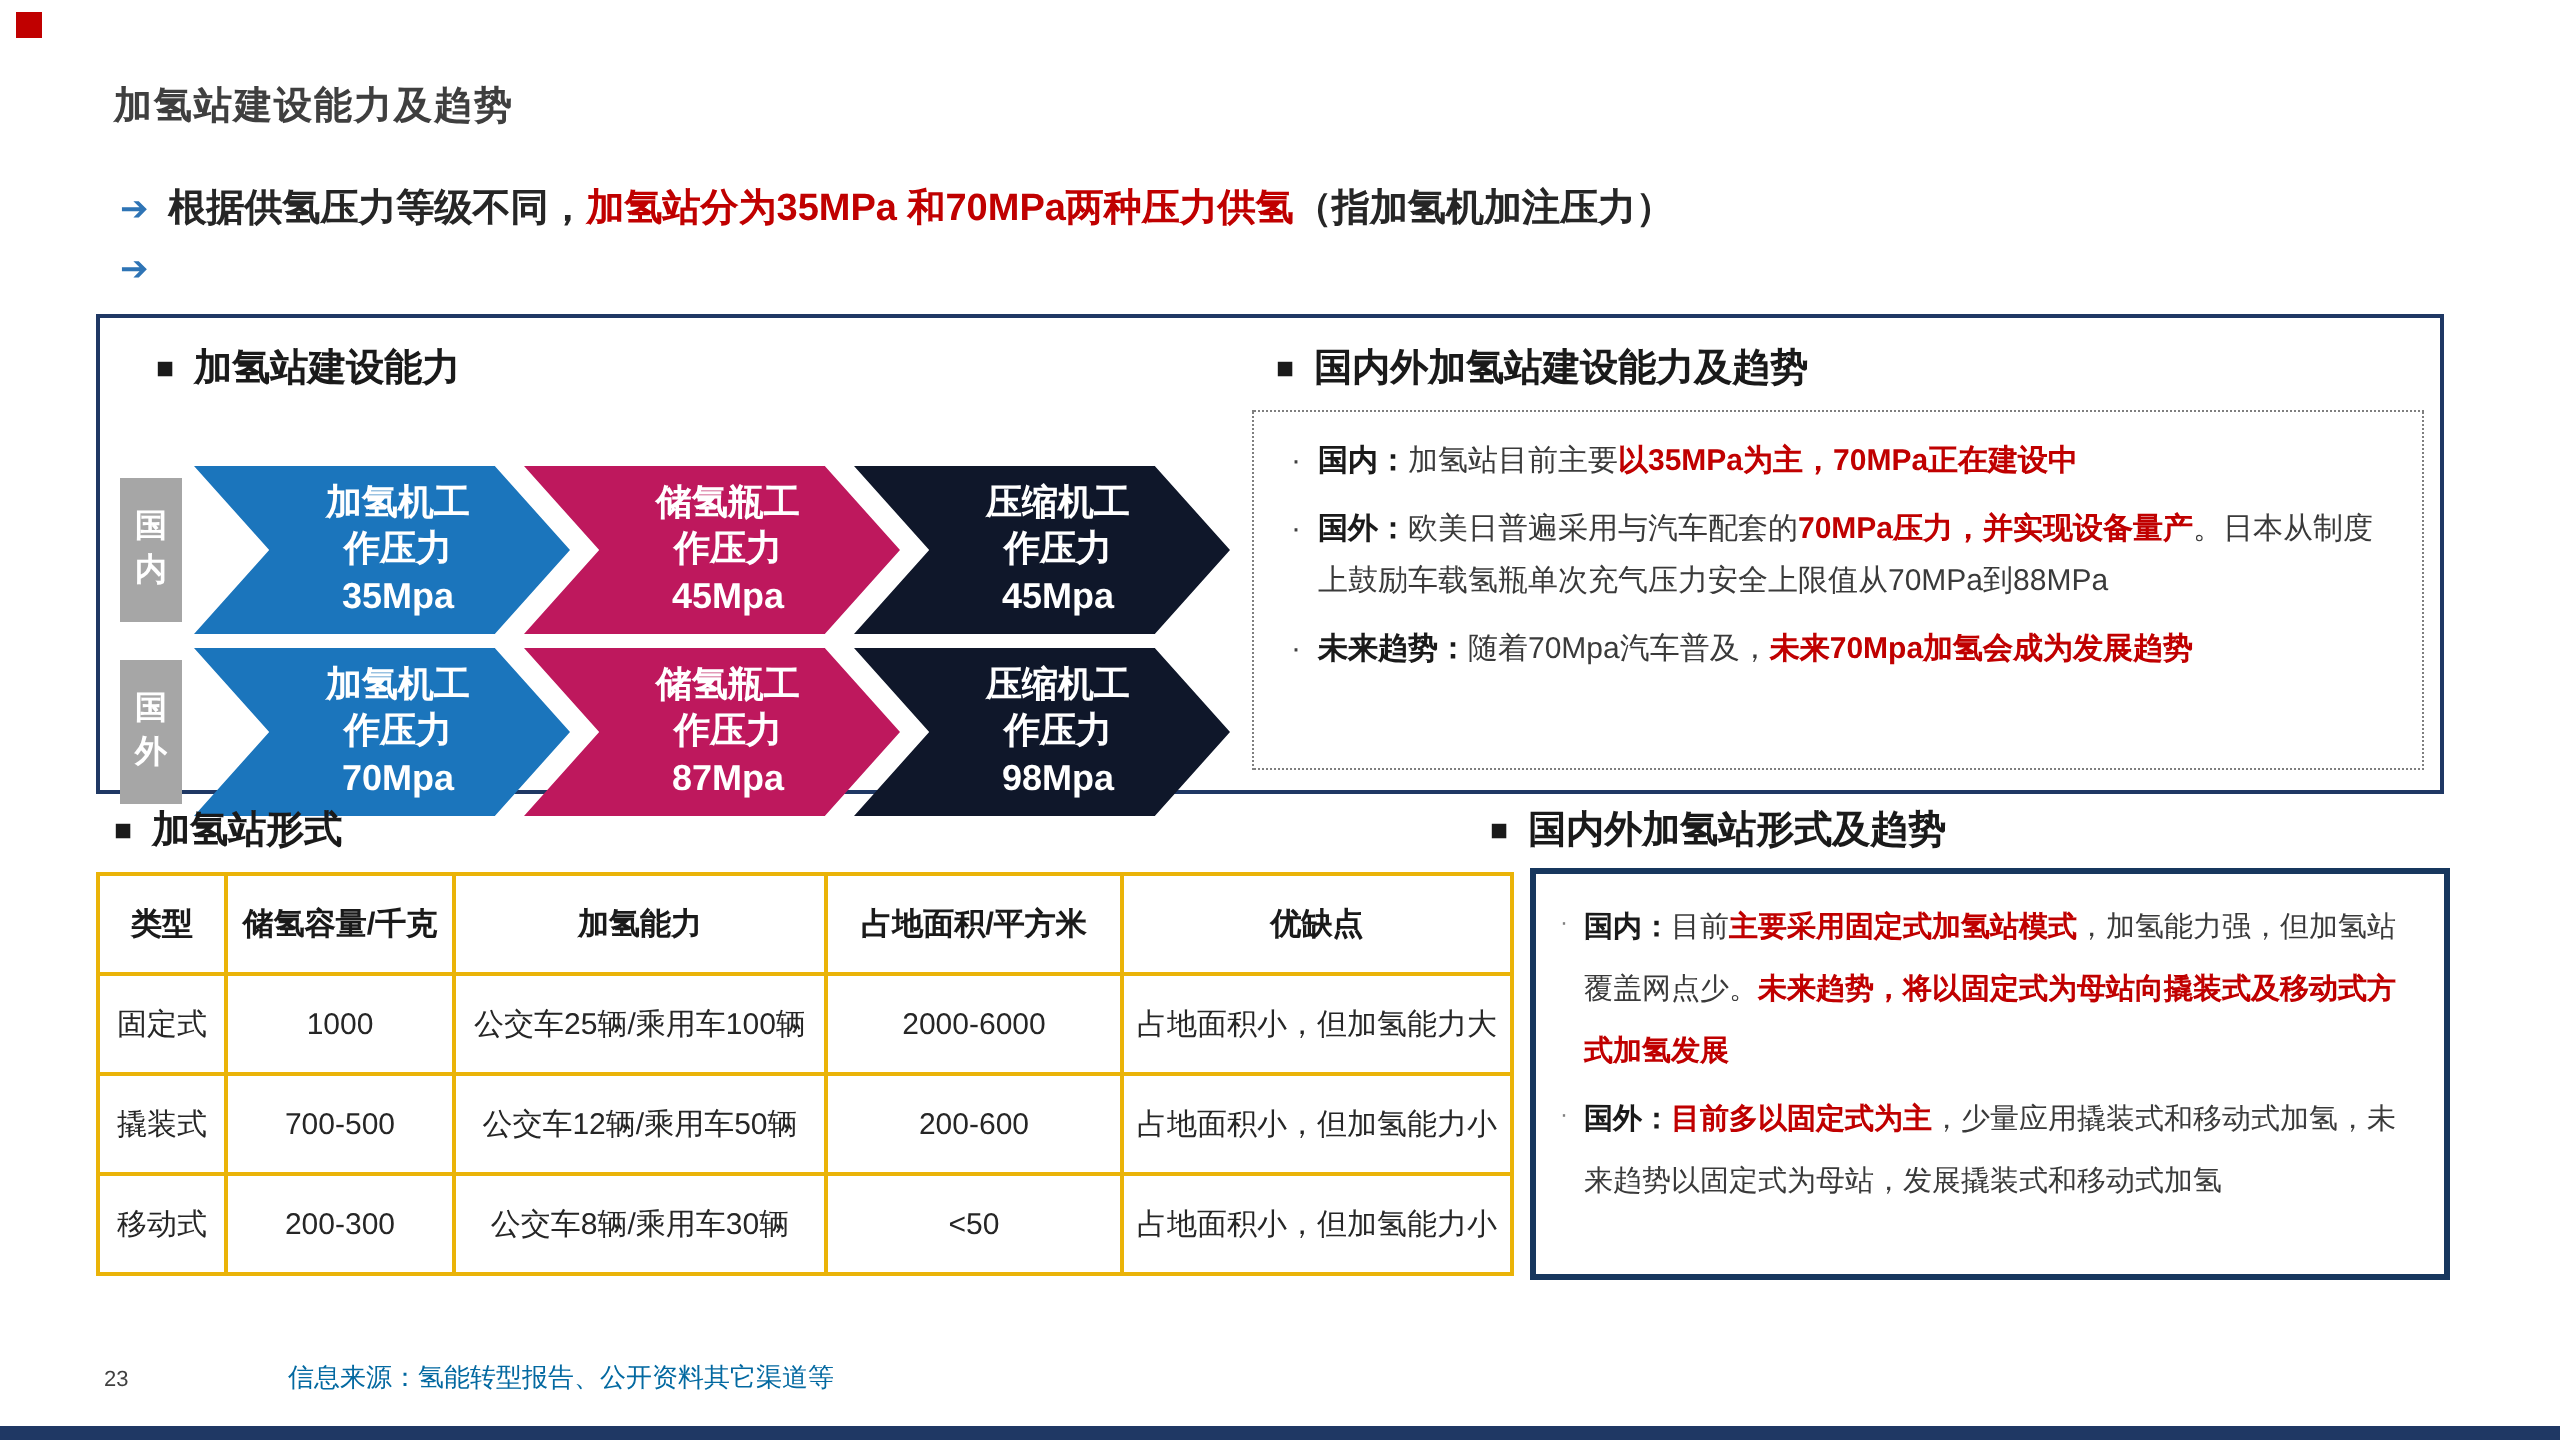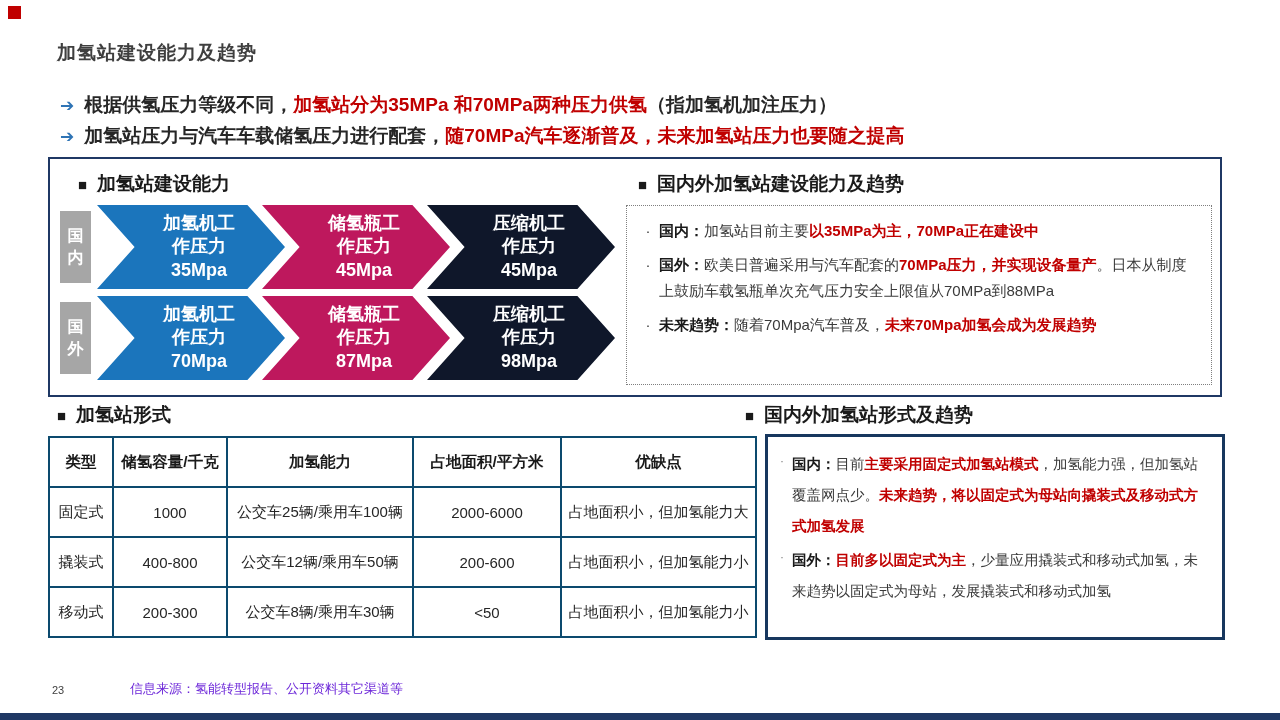--- a/index.html
+++ b/index.html
@@ -19,21 +19,21 @@
   .intro-arrow{color:#2E74B5;margin-right:10px;font-size:17px;}
   .red{color:#C00000;}
 
   
   .panel{position:absolute;border:2px solid #1F3864;background:#fff;}
   #capacity-panel{left:48px;top:157px;width:1170px;height:236px;}
   .section-header{position:absolute;font-size:19px;font-weight:bold;color:#1A1A1A;display:flex;align-items:center;gap:10px;}
   .section-marker{font-size:15px;color:#1A1A1A;}
 
   
-  .chev-row{position:absolute;left:10px;height:84px;width:560px;}
+  .chev-row{position:absolute;left:10px;height:84px;width:560px;margin-top:28px;}
   .row1{top:46px;} .row2{top:137px;}
   .region-label{
     position:absolute;left:0;top:6px;width:31px;height:72px;background:#A6A6A6;color:#fff;
     font-size:16px;font-weight:bold;display:flex;align-items:center;justify-content:center;
     text-align:center;word-break:break-all;line-height:1.35;padding:0 6px;box-sizing:border-box;
   }
   .chevron{
     position:absolute;top:0;width:188px;height:84px;display:flex;align-items:center;justify-content:center;
     clip-path:polygon(0% 0%,80% 0%,100% 50%,80% 100%,0% 100%,20% 50%);
     color:#fff;font-size:18px;font-weight:bold;text-align:center;line-height:1.3;
@@ -52,54 +52,53 @@
   .t-dot{width:22px;text-align:center;color:#404040;flex:none;}
   .t-body{flex:1;}
   .lbl{font-weight:bold;color:#1A1A1A;}
   .redb{color:#C00000;font-weight:bold;}
 
   
   #form-table{
     position:absolute;left:48px;top:436px;width:707px;border-collapse:collapse;table-layout:fixed;
   }
   #form-table th,#form-table td{
-    border:2px solid #0c4a6e;text-align:center;vertical-align:middle;
+    border:2px solid #eab308;text-align:center;vertical-align:middle;
     font-size:15px;color:#262626;padding:2px 2px;height:50px;box-sizing:border-box;
     overflow:hidden;
   }
   #form-table th{font-weight:bold;font-size:15.5px;color:#1A1A1A;}
   .c0{width:64px;} .c1{width:114px;} .c2{width:186px;} .c3{width:148px;} .c4{width:195px;}
 
   #form-trend-box{
     position:absolute;left:765px;top:434px;width:460px;height:206px;
     border:3px solid #17375E;box-sizing:border-box;padding:12px 10px 6px 4px;
   }
   #form-trend-box .t-bullet{font-size:14.5px;line-height:2.15;margin-bottom:2px;color:#3A3A3A;}
   #form-trend-box .t-dot{width:20px;font-size:12px;color:#808080;}
 
   
   .page-number{position:absolute;left:52px;top:684px;font-size:11px;color:#404040;}
-  .source-note{position:absolute;left:130px;top:680px;font-size:13px;color:#6d28d9;}
+  .source-note{position:absolute;left:144px;top:680px;font-size:13px;color:#0369a1;}
 </style>
 </head>
 <body>
 
 <div class="brand-mark"></div>
 <div class="footer-bar"></div>
 
 <div class="slide-title">加氢站建设能力及趋势</div>
 
 <div class="intro">
   <div class="intro-line">
     <span class="intro-arrow">➔</span>
     <span><span>根据供氢压力等级不同，</span><span class="red">加氢站分为35MPa  和70MPa两种压力供氢</span><span>（指加氢机加注压力）</span></span>
   </div>
   <div class="intro-line">
     <span class="intro-arrow">➔</span>
-    <span><span>加氢站压力与汽车车载储氢压力进行配套，</span><span class="red">随70MPa汽车逐渐普及，未来加氢站压力也要随之提高</span><span></span></span>
   </div>
 </div>
 
 <div class="panel" id="capacity-panel">
   <div class="section-header" style="left:28px;top:12px;">
     <span class="section-marker">■</span>
     <span>加氢站建设能力</span>
   </div>
 
   <div class="chev-row row1">
@@ -174,21 +173,21 @@
   <tbody>
     <tr>
       <td>固定式</td>
       <td>1000</td>
       <td>公交车25辆/乘用车100辆</td>
       <td>2000-6000</td>
       <td>占地面积小，但加氢能力大</td>
     </tr>
     <tr>
       <td>撬装式</td>
-      <td>400-800</td>
+      <td>700-500</td>
       <td>公交车12辆/乘用车50辆</td>
       <td>200-600</td>
       <td>占地面积小，但加氢能力小</td>
     </tr>
     <tr>
       <td>移动式</td>
       <td>200-300</td>
       <td>公交车8辆/乘用车30辆</td>
       <td>&lt;50</td>
       <td>占地面积小，但加氢能力小</td>

